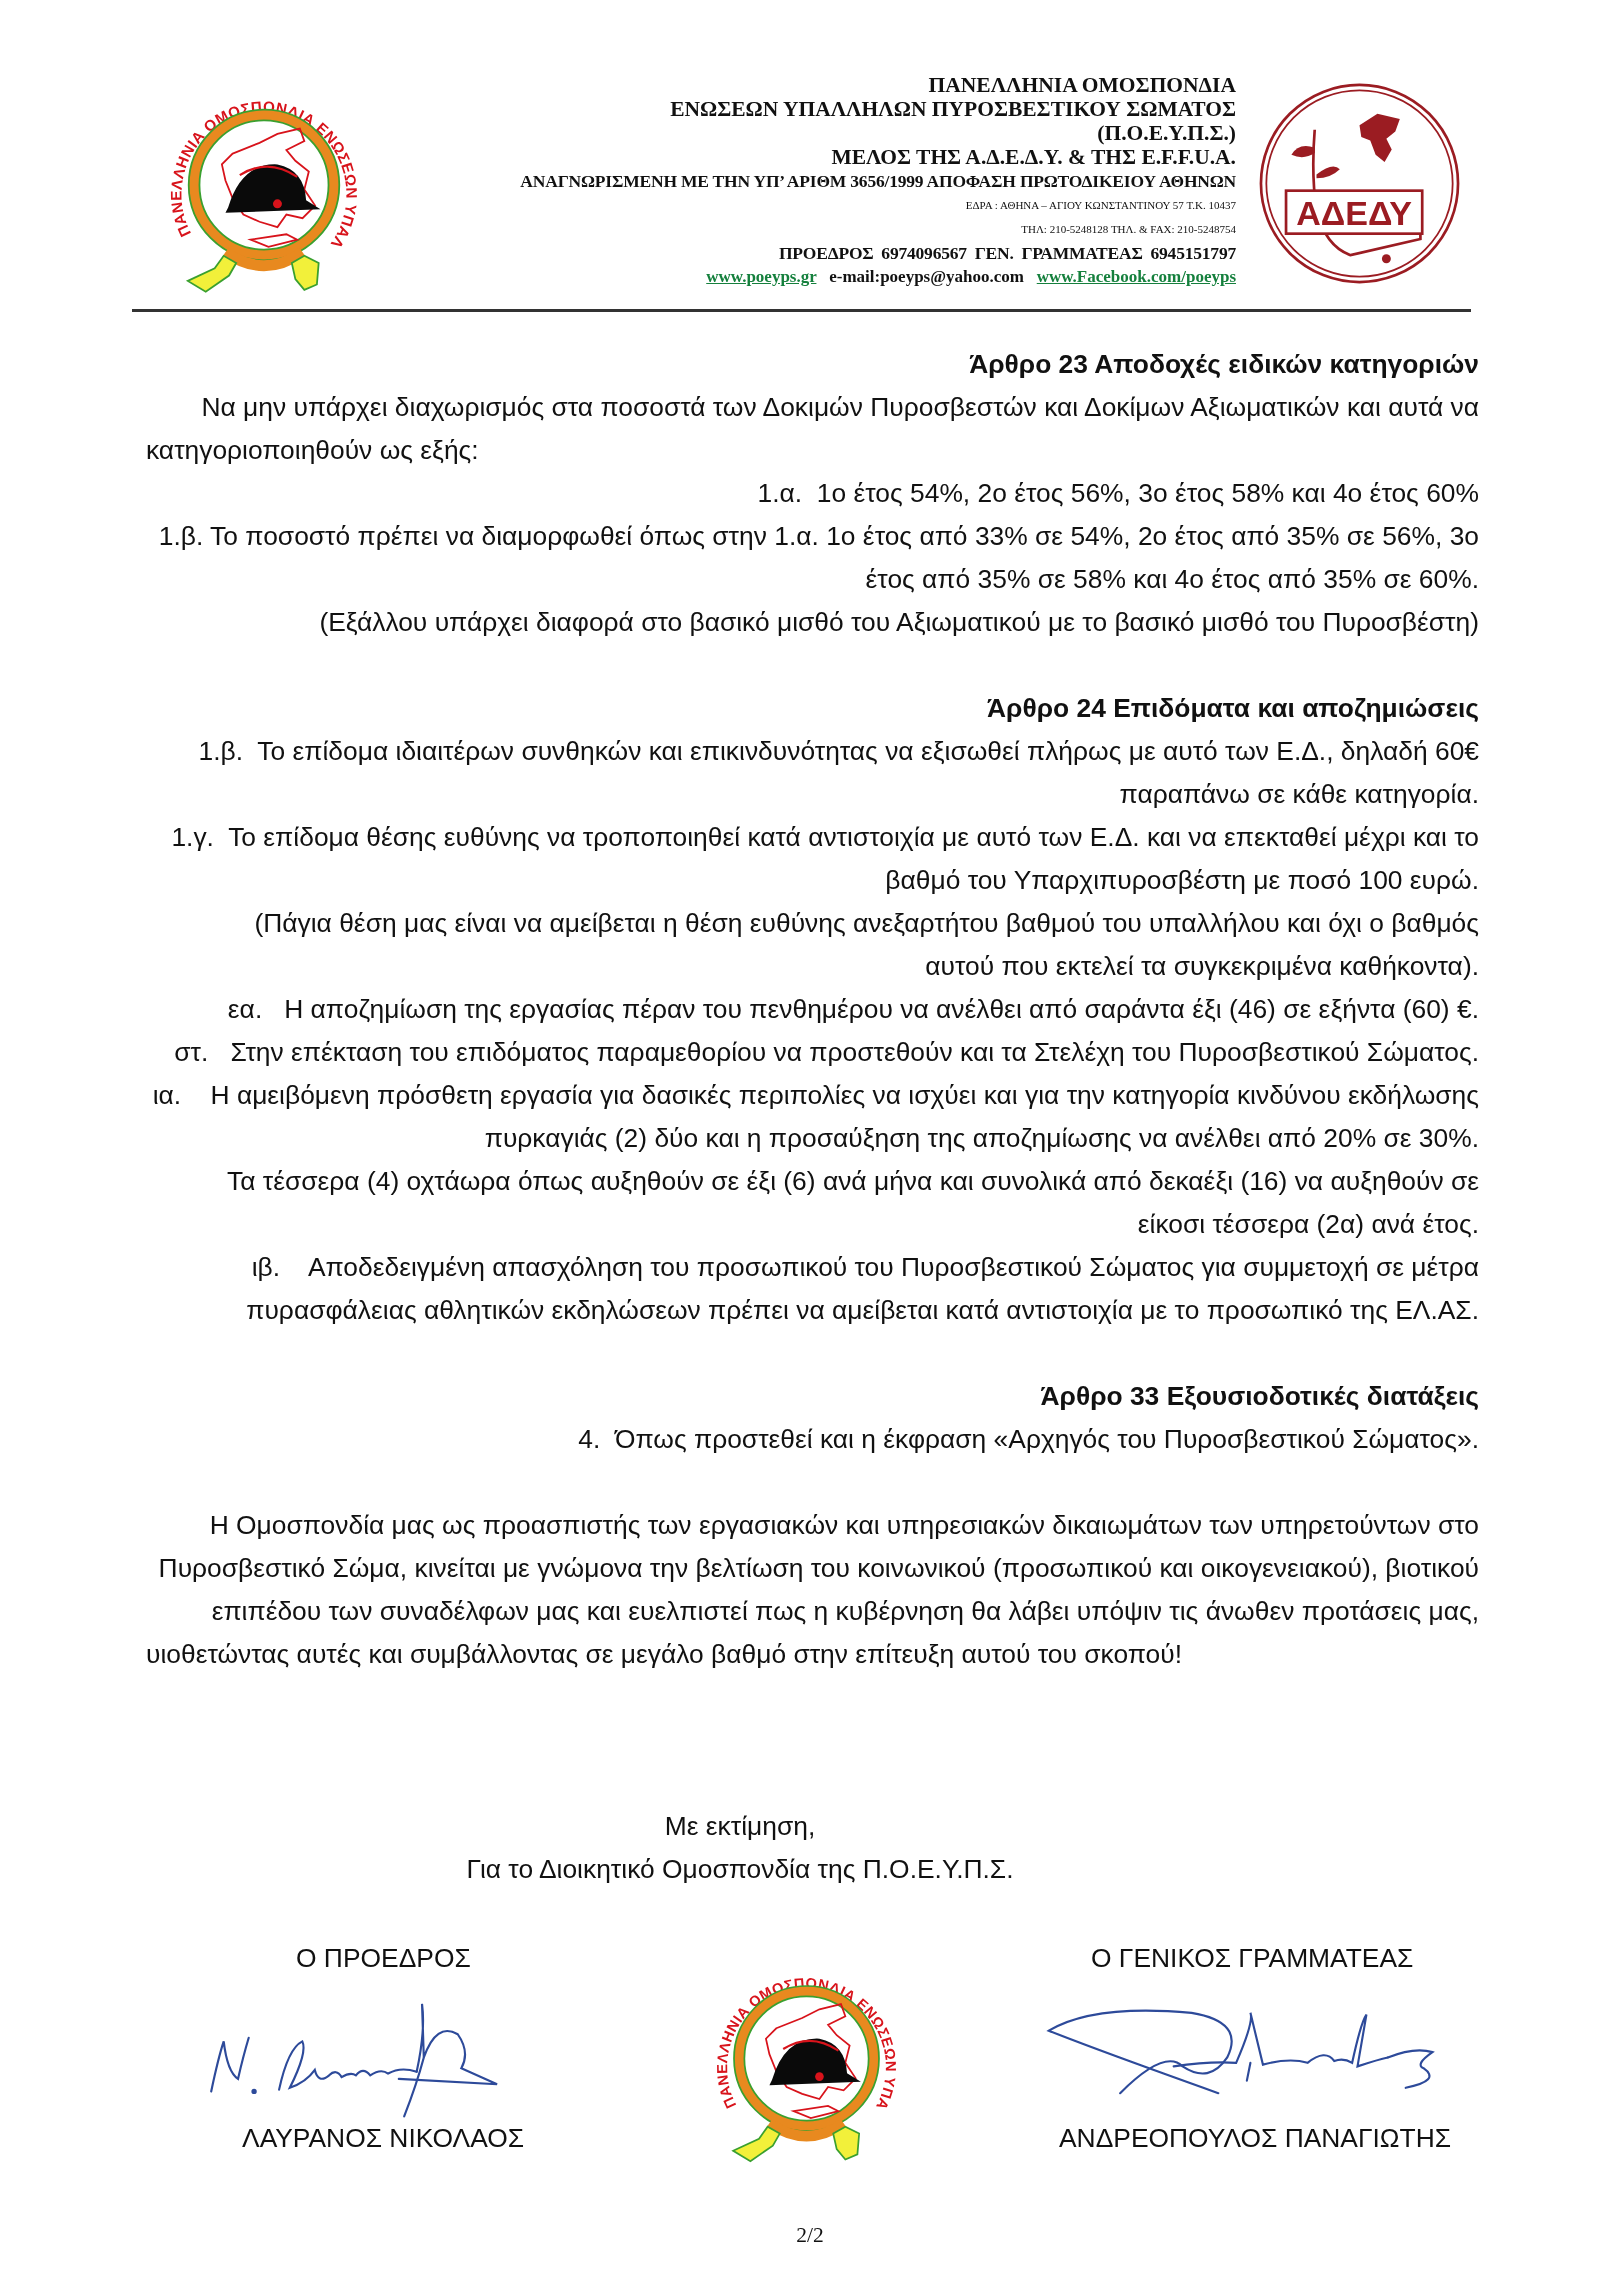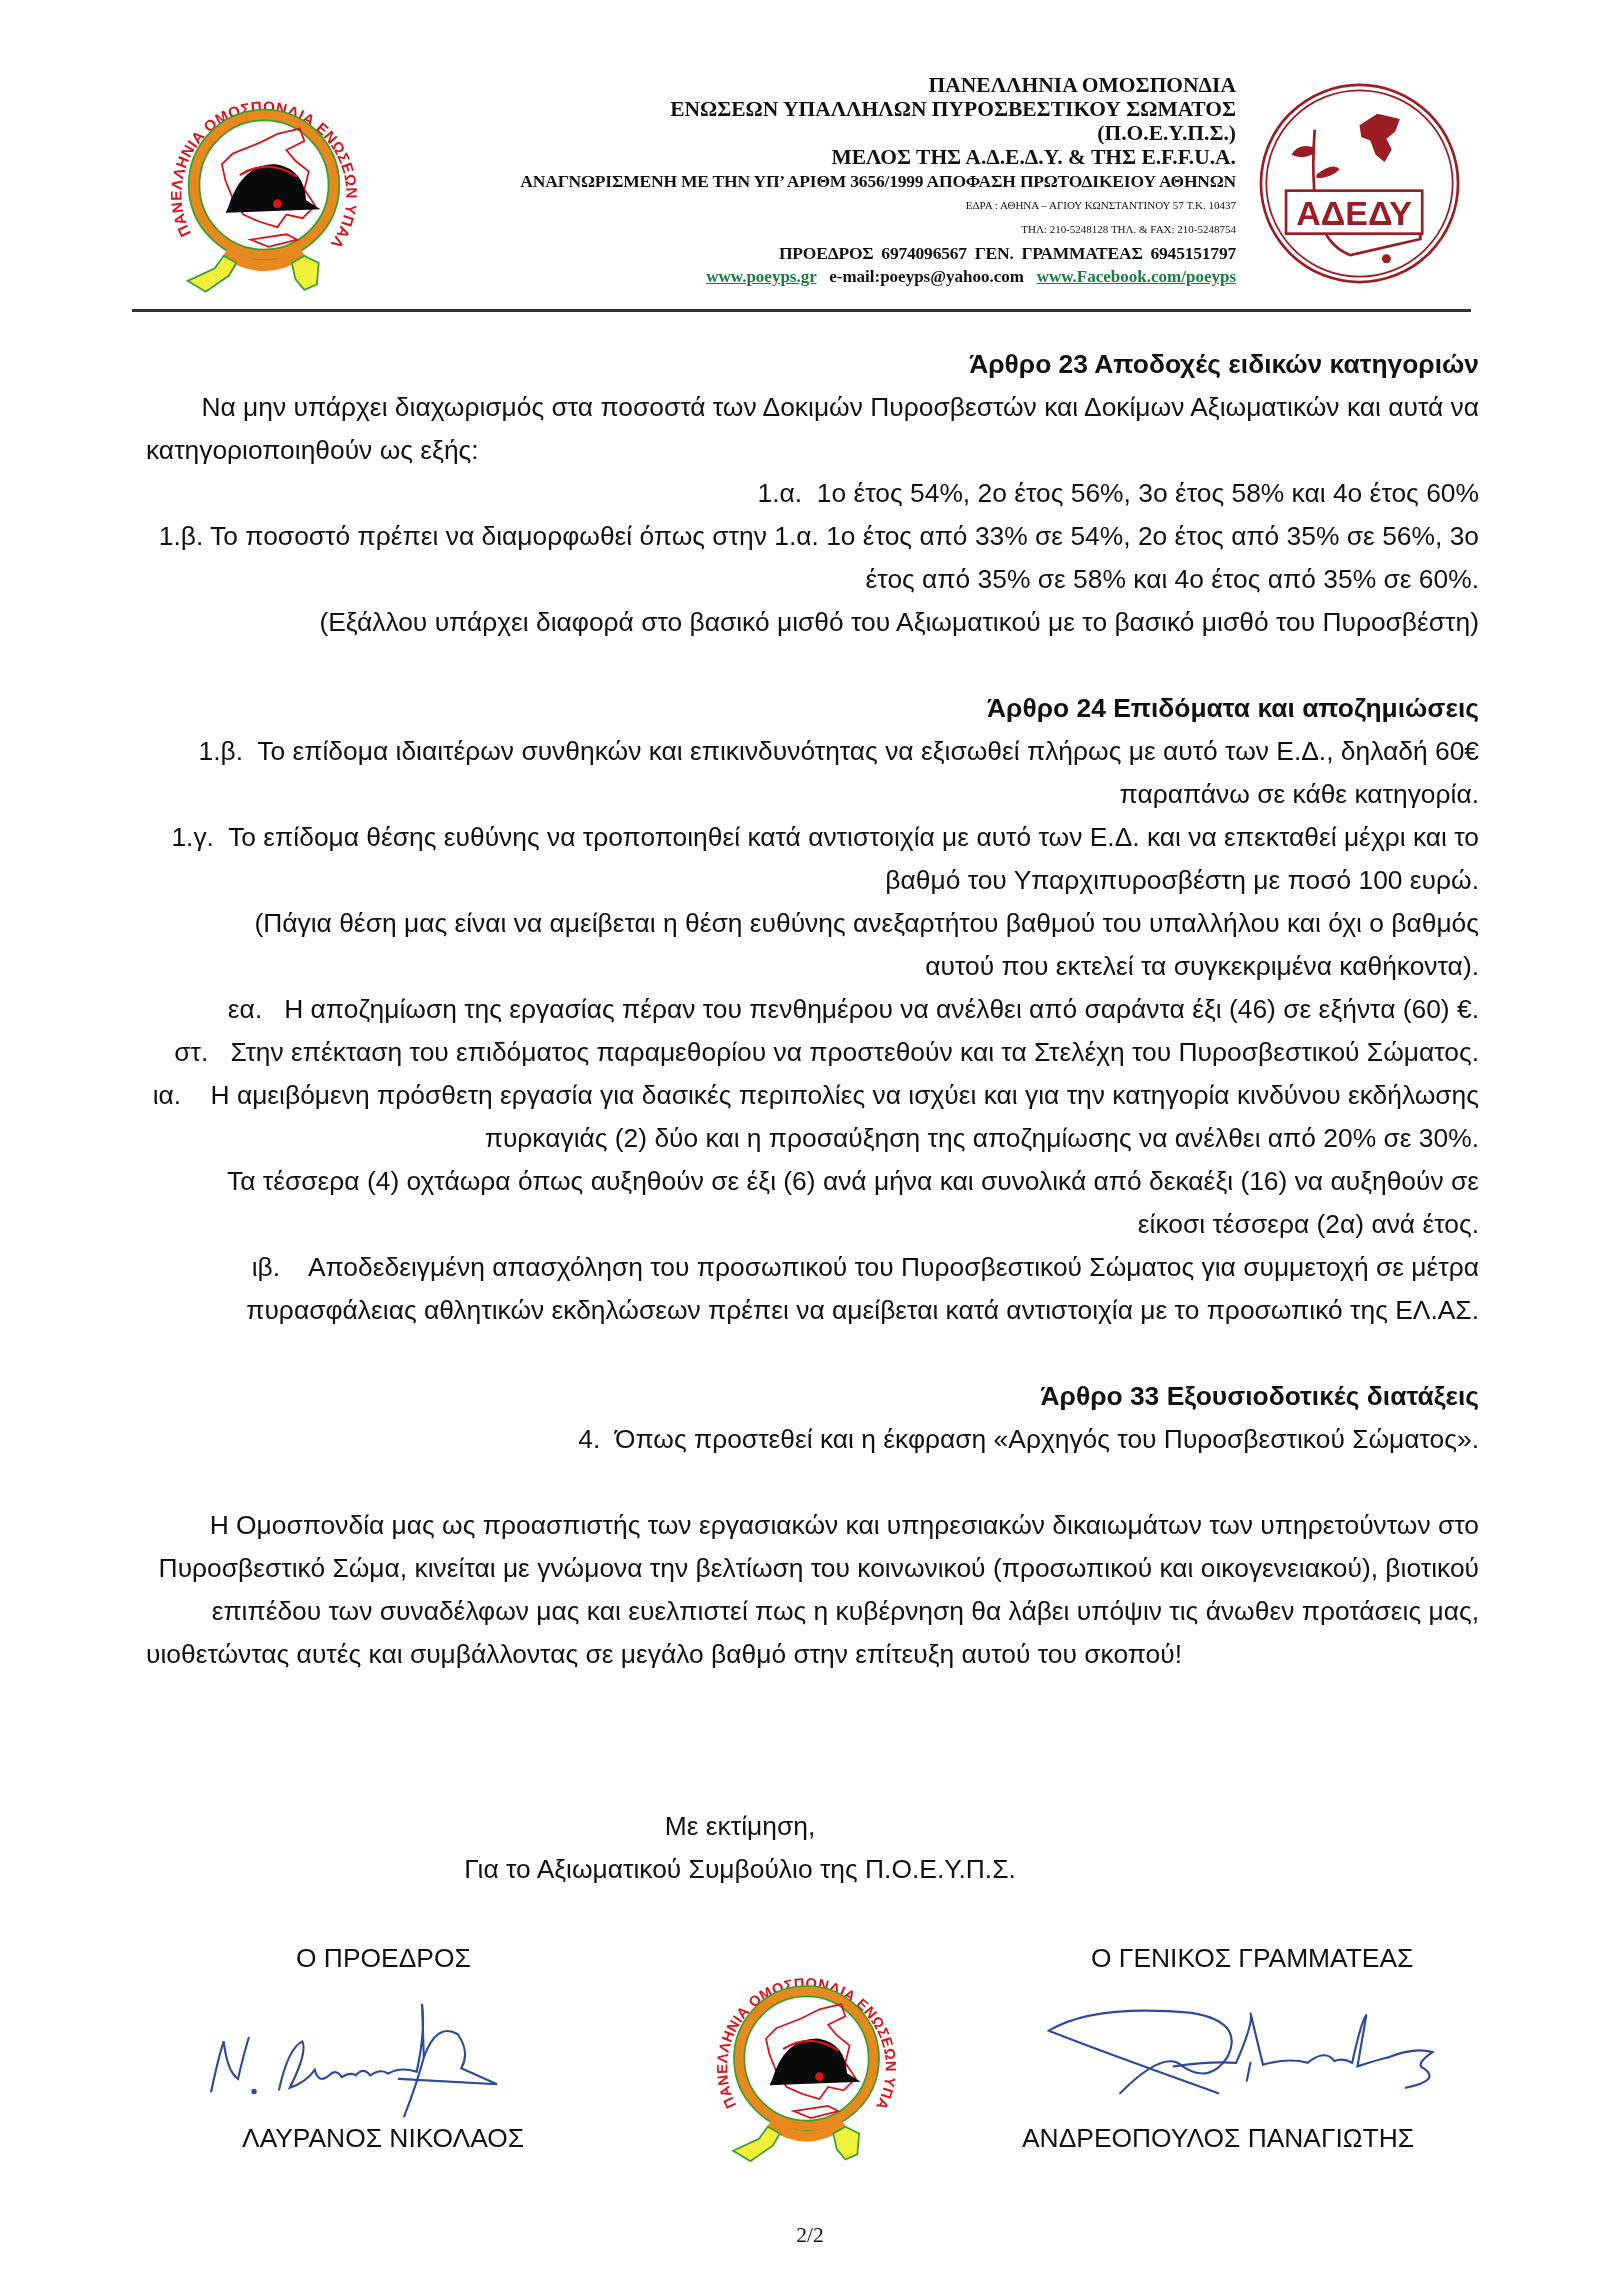--- a/index.html
+++ b/index.html
@@ -126,21 +126,21 @@
     <p><span>4.</span>&nbsp; <span>Όπως προστεθεί και η έκφραση «Αρχηγός του Πυροσβεστικού Σώματος».</span></p>
   </section>
 
   <div class="gap"></div>
 
   <p class="just">Η Ομοσπονδία μας ως προασπιστής των εργασιακών και υπηρεσιακών δικαιωμάτων των υπηρετούντων στο Πυροσβεστικό Σώμα, κινείται με γνώμονα την βελτίωση του κοινωνικού (προσωπικού και οικογενειακού), βιοτικού επιπέδου των συναδέλφων μας και ευελπιστεί πως η κυβέρνηση θα λάβει υπόψιν τις άνωθεν προτάσεις μας, υιοθετώντας αυτές και συμβάλλοντας σε μεγάλο βαθμό στην επίτευξη αυτού του σκοπού!</p>
 </div>
 
 <div class="closing sans">
   <div>Με εκτίμηση,</div>
-  <div>Για το Αξιωματικού Συμβούλιο της Π.Ο.Ε.Υ.Π.Σ.</div>
+  <div>Για το Διοικητικό Ομοσπονδία της Π.Ο.Ε.Υ.Π.Σ.</div>
 </div>
 
 <div class="sig-title sans" style="left:296px">Ο ΠΡΟΕΔΡΟΣ</div>
 <svg class="sig-svg" style="left:202px; top:1986px;" width="340" height="134" viewBox="0 0 380 150">
   <g fill="none" stroke="#2d4a9a" stroke-width="2.4" stroke-linecap="round">
     <path d="M 10 118 Q 18 80 24 62 Q 28 96 40 104 Q 46 78 52 58"></path>
     <circle cx="58" cy="118" r="1.8" fill="#2d4a9a"></circle>
     <path d="M 86 116 Q 96 70 112 62 Q 118 74 98 114 Q 116 108 126 94 Q 130 110 142 100 Q 150 92 156 102 Q 166 96 172 100 Q 180 90 188 100 Q 200 92 208 98 Q 222 90 240 96"></path>
     <path d="M 240 96 Q 250 50 246 20 L 248 80 Q 262 40 286 54 Q 300 74 290 92 L 330 110 L 220 104"></path>
     <path d="M 248 80 Q 240 110 226 146"></path>
@@ -169,16 +169,16 @@
 
 <div class="sig-title sans" style="left:1091px">Ο ΓΕΝΙΚΟΣ ΓΡΑΜΜΑΤΕΑΣ</div>
 <svg class="sig-svg" style="left:1039px; top:1995px;" width="430" height="116" viewBox="0 0 480 130">
   <g fill="none" stroke="#2d4a9a" stroke-width="2.4" stroke-linecap="round">
     <path d="M 200 110 Q 60 60 10 40 Q 60 10 170 20 Q 230 30 210 70 Q 190 100 160 80 Q 140 60 90 110"></path>
     <path d="M 150 80 Q 190 74 220 76 Q 240 30 236 20 L 250 78 Q 280 70 300 76 Q 320 60 330 74 Q 340 70 350 76 Q 360 30 366 22 L 356 80 Q 380 72 390 70"></path>
     <path d="M 236 76 L 232 96"></path>
     <path d="M 390 70 Q 420 58 440 64 Q 420 78 430 82 Q 450 96 410 104"></path>
   </g>
 </svg>
-<div class="sig-name sans" style="left:1022px">ΑΝΔΡΕΟΠΟΥΛΟΣ ΠΑΝΑΓΙΩΤΗΣ</div>
+<div class="sig-name sans" style="left:1059px">ΑΝΔΡΕΟΠΟΥΛΟΣ ΠΑΝΑΓΙΩΤΗΣ</div>
 
 <div class="pagenum serif">2/2</div>
 
 
 </body></html>

